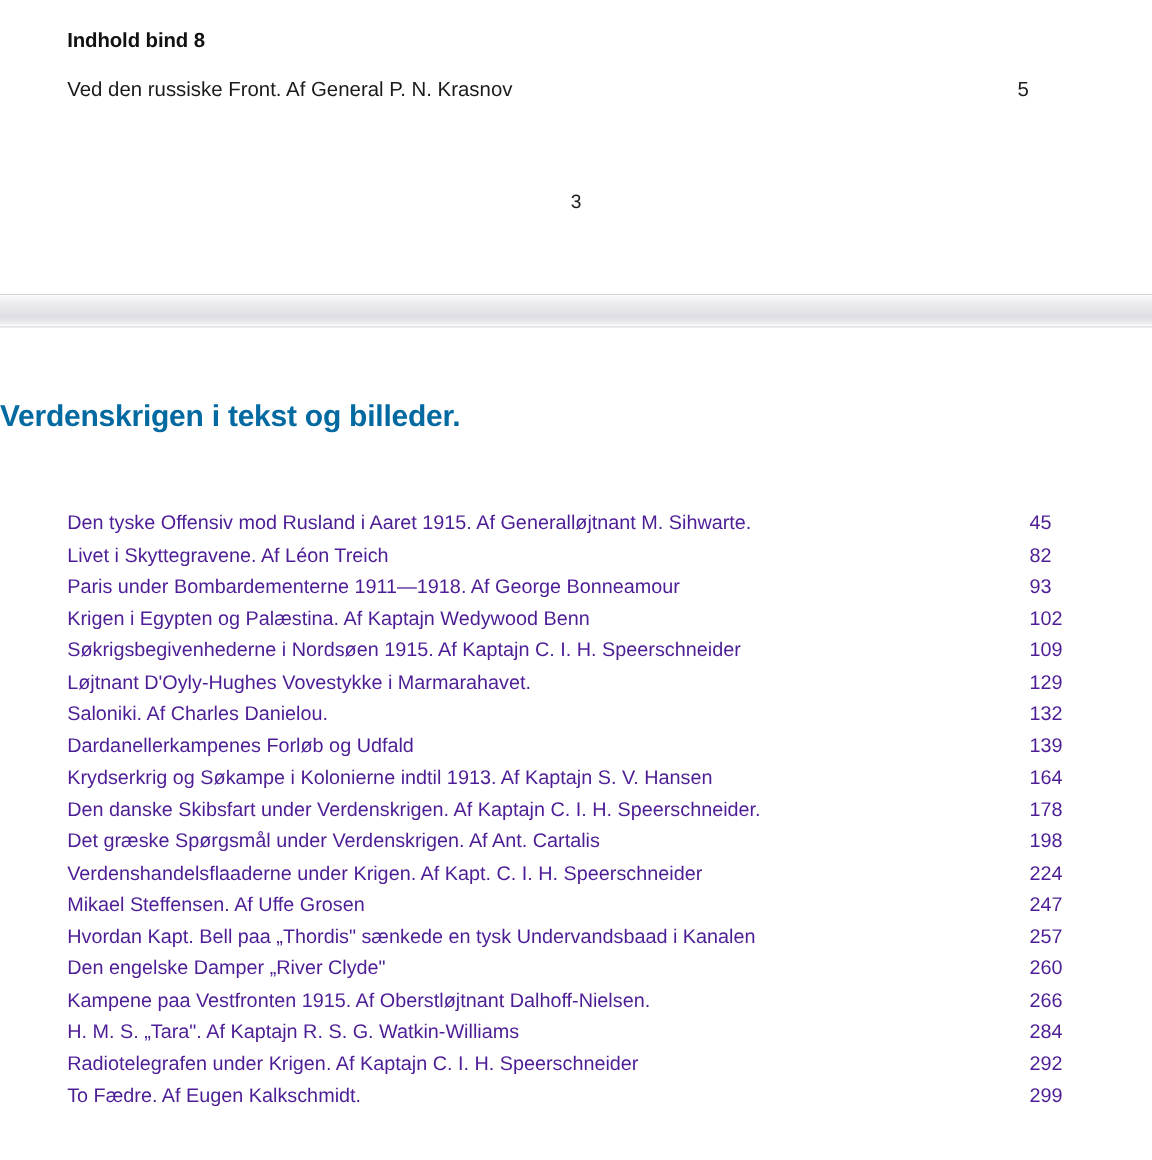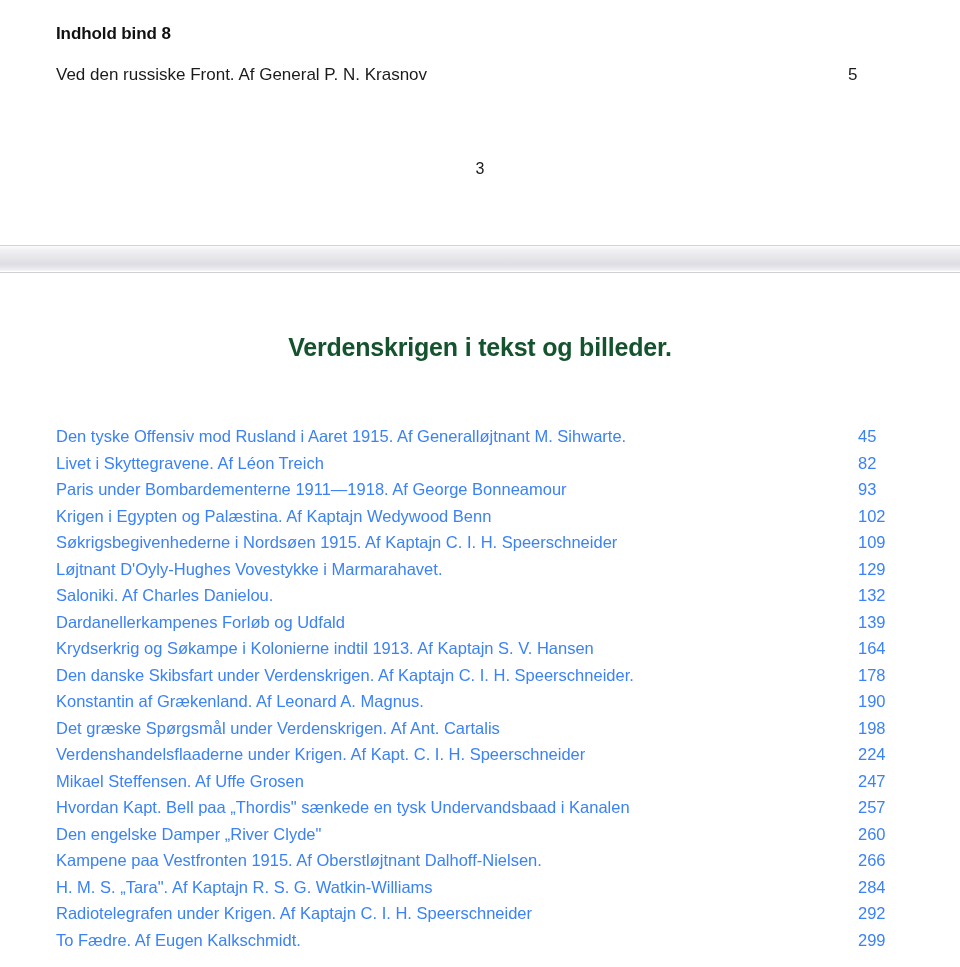--- a/index.html
+++ b/index.html
@@ -112,40 +112,40 @@
     width: 960px;
     height: 694px;
     background: #ffffff;
   }
 
   .section-heading {
     position: absolute;
     left: 0;
     top: 60px;
     width: 960px;
-    text-align: center;
+    text-align: left;
     font-size: 25px;
     font-weight: bold;
     letter-spacing: -0.2px;
-    color: #14532d;
+    color: #0369a1;
   }
 
   .toc-list {
     position: absolute;
     left: 56px;
     top: 150px;
     width: 870px;
   }
   .toc-row {
     position: relative;
     height: 26.5px;
     line-height: 26.5px;
     font-size: 16.5px;
     white-space: nowrap;
-    color: #3b82f6;
+    color: #4c1d95;
   }
   .toc-row .t-label {
     position: absolute;
     left: 0;
     top: 0;
   }
   .toc-row .t-page {
     position: absolute;
     left: 792px;
     top: 0;
@@ -215,24 +215,20 @@
       </div>
       <div class="toc-row">
         <span class="t-label">Krydserkrig og Søkampe i Kolonierne indtil 1913. Af Kaptajn S. V. Hansen</span>
         <span class="t-page">164</span>
       </div>
       <div class="toc-row">
         <span class="t-label">Den danske Skibsfart under Verdenskrigen. Af Kaptajn C. I. H. Speerschneider.</span>
         <span class="t-page">178</span>
       </div>
       <div class="toc-row">
-        <span class="t-label">Konstantin af Grækenland. Af Leonard A. Magnus.</span>
-        <span class="t-page">190</span>
-      </div>
-      <div class="toc-row">
         <span class="t-label">Det græske Spørgsmål under Verdenskrigen. Af Ant. Cartalis</span>
         <span class="t-page">198</span>
       </div>
       <div class="toc-row">
         <span class="t-label">Verdenshandelsflaaderne under Krigen. Af Kapt. C. I. H. Speerschneider</span>
         <span class="t-page">224</span>
       </div>
       <div class="toc-row">
         <span class="t-label">Mikael Steffensen. Af Uffe Grosen</span>
         <span class="t-page">247</span>

